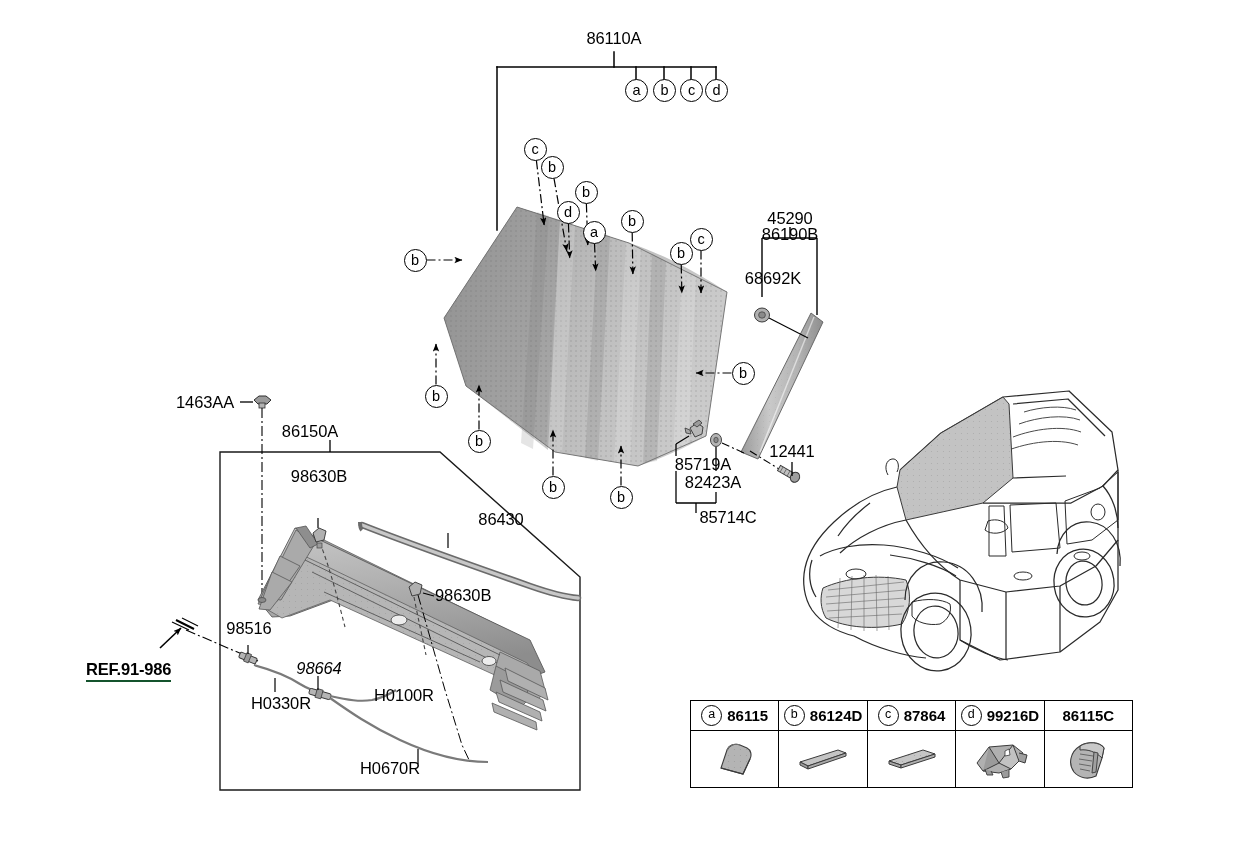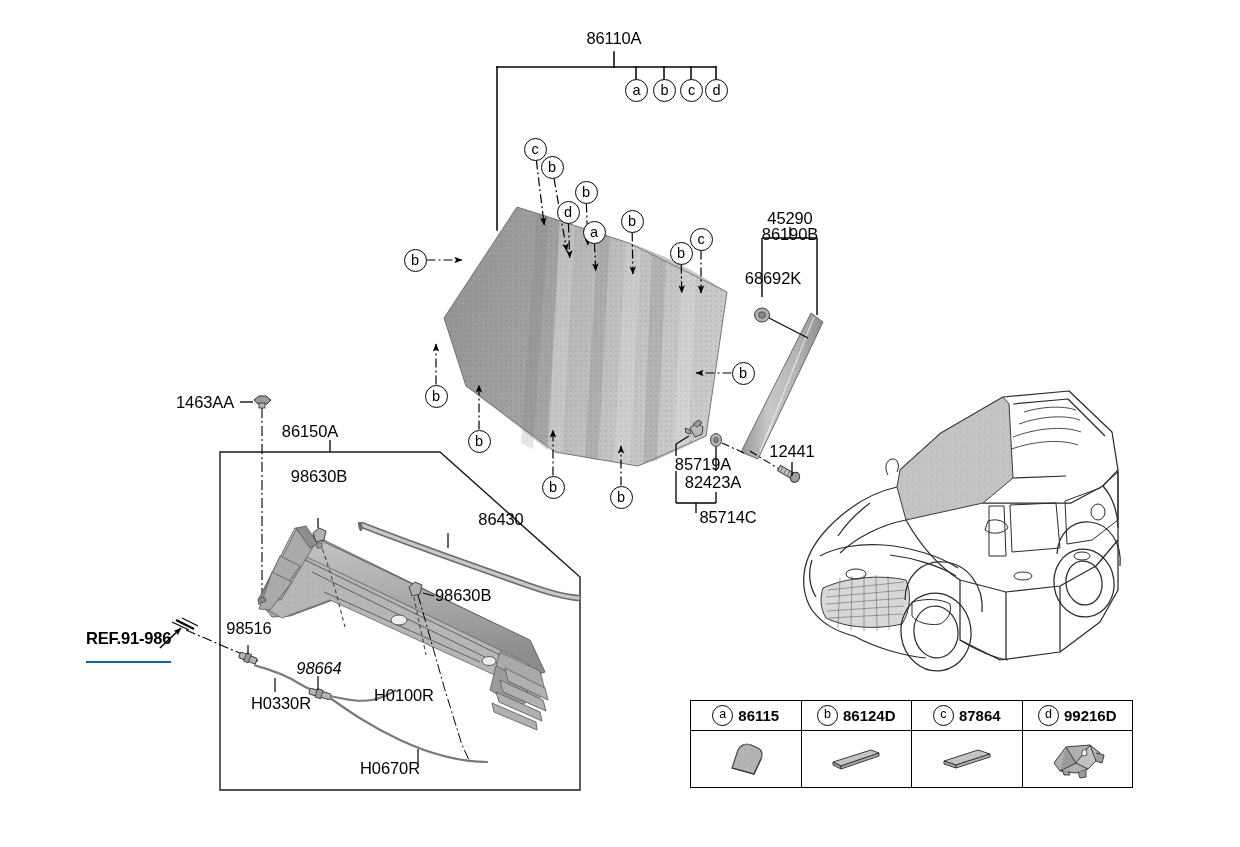--- a/index.html
+++ b/index.html
@@ -5,21 +5,21 @@
 <style>
   html,body{margin:0;padding:0;background:#ffffff;}
   body{width:1240px;height:847px;position:relative;overflow:hidden;
        font-family:"Liberation Sans","DejaVu Sans",sans-serif;color:#000;}
   #stage{position:absolute;left:0;top:0;width:1172px;height:847px;}
   svg.layer{position:absolute;left:0;top:0;width:1240px;height:847px;overflow:visible;}
   .lbl{position:absolute;font-size:16.5px;line-height:1.08;color:#000;white-space:nowrap;
        letter-spacing:-0.1px;}
   .lbl.ctr{transform:translateX(-50%);text-align:center;}
   .ref{position:absolute;font-size:16.5px;font-weight:bold;white-space:nowrap;
-       border-bottom:2px solid #0369a1;padding-bottom:13px;letter-spacing:-0.2px;}
+       border-bottom:2px solid #14532d;padding-bottom:1px;letter-spacing:-0.2px;margin-top:31px;}
   .cc{position:absolute;width:23px;height:23px;border:1.5px solid #000;border-radius:50%;
       background:#fff;font-size:14.5px;text-align:center;line-height:21px;
       font-family:"Liberation Sans",sans-serif;box-sizing:border-box;}
   
   #legend{position:absolute;left:690px;top:700px;width:443px;height:88px;
           border:1.6px solid #000;box-sizing:border-box;display:flex;background:#fff;}
   .lgcol{flex:1;border-right:1.6px solid #000;display:flex;flex-direction:column;box-sizing:border-box;}
   .lgcol:last-child{border-right:none;}
   .lghead{height:30px;border-bottom:1.6px solid #000;display:flex;align-items:center;
           justify-content:center;gap:5px;font-size:15px;font-weight:bold;box-sizing:border-box;}
@@ -468,16 +468,34 @@
           <path d="M20,10 L30,26 L14,34" fill="#9b9b9b" stroke="#3b3b3b" stroke-width="1"></path>
           <path d="M30,26 L44,8 L50,24 L42,32 Z" fill="#c2c2c2" stroke="#3b3b3b" stroke-width="1"></path>
           <path d="M36,14 L40,12 L41,18 L36,19 Z" fill="#ffffff" stroke="#3b3b3b" stroke-width="0.8"></path>
           <path d="M50,16 L58,18 L56,26 L50,24" fill="#a0a0a0" stroke="#3b3b3b" stroke-width="1"></path>
           <path d="M16,32 L18,38 L24,38 L22,34" fill="#9b9b9b" stroke="#3b3b3b" stroke-width="0.9"></path>
           <path d="M32,35 L34,41 L40,40 L40,33" fill="#9b9b9b" stroke="#3b3b3b" stroke-width="0.9"></path>
         </svg>
       </div>
     </div>
 
+    <div class="lgcol">
+      <div class="lghead">
+        <span>86115C</span>
+      </div>
+      <div class="lgbody">
+        <svg width="56" height="46" viewBox="0 0 56 46">
+          <path d="M14,36 C8,28 10,16 20,10 C28,5 40,6 44,12 L42,22 L36,40 C28,44 19,42 14,36 Z" fill="#b4b4b4" stroke="#3b3b3b" stroke-width="1.1"></path>
+          <path d="M20,10 C28,5 40,6 44,12 L42,22 C36,16 28,13 20,14 Z" fill="#c9c9c9" stroke="#3b3b3b" stroke-width="1"></path>
+          <g stroke="#5d5d5d" stroke-width="0.9" fill="none">
+            <path d="M20,18 L33,20"></path>
+              <path d="M19,23 L32,25"></path>
+            <path d="M19,28 L31,30"></path>
+              <path d="M20,33 L30,35"></path>
+          </g>
+          <path d="M34,16 L38,17 L36,36 L32,37 Z" fill="#a0a0a0" stroke="#3b3b3b" stroke-width="0.9"></path>
+        </svg>
+      </div>
+    </div>
 
   </div>
 
 </div>
 
 </body></html>

